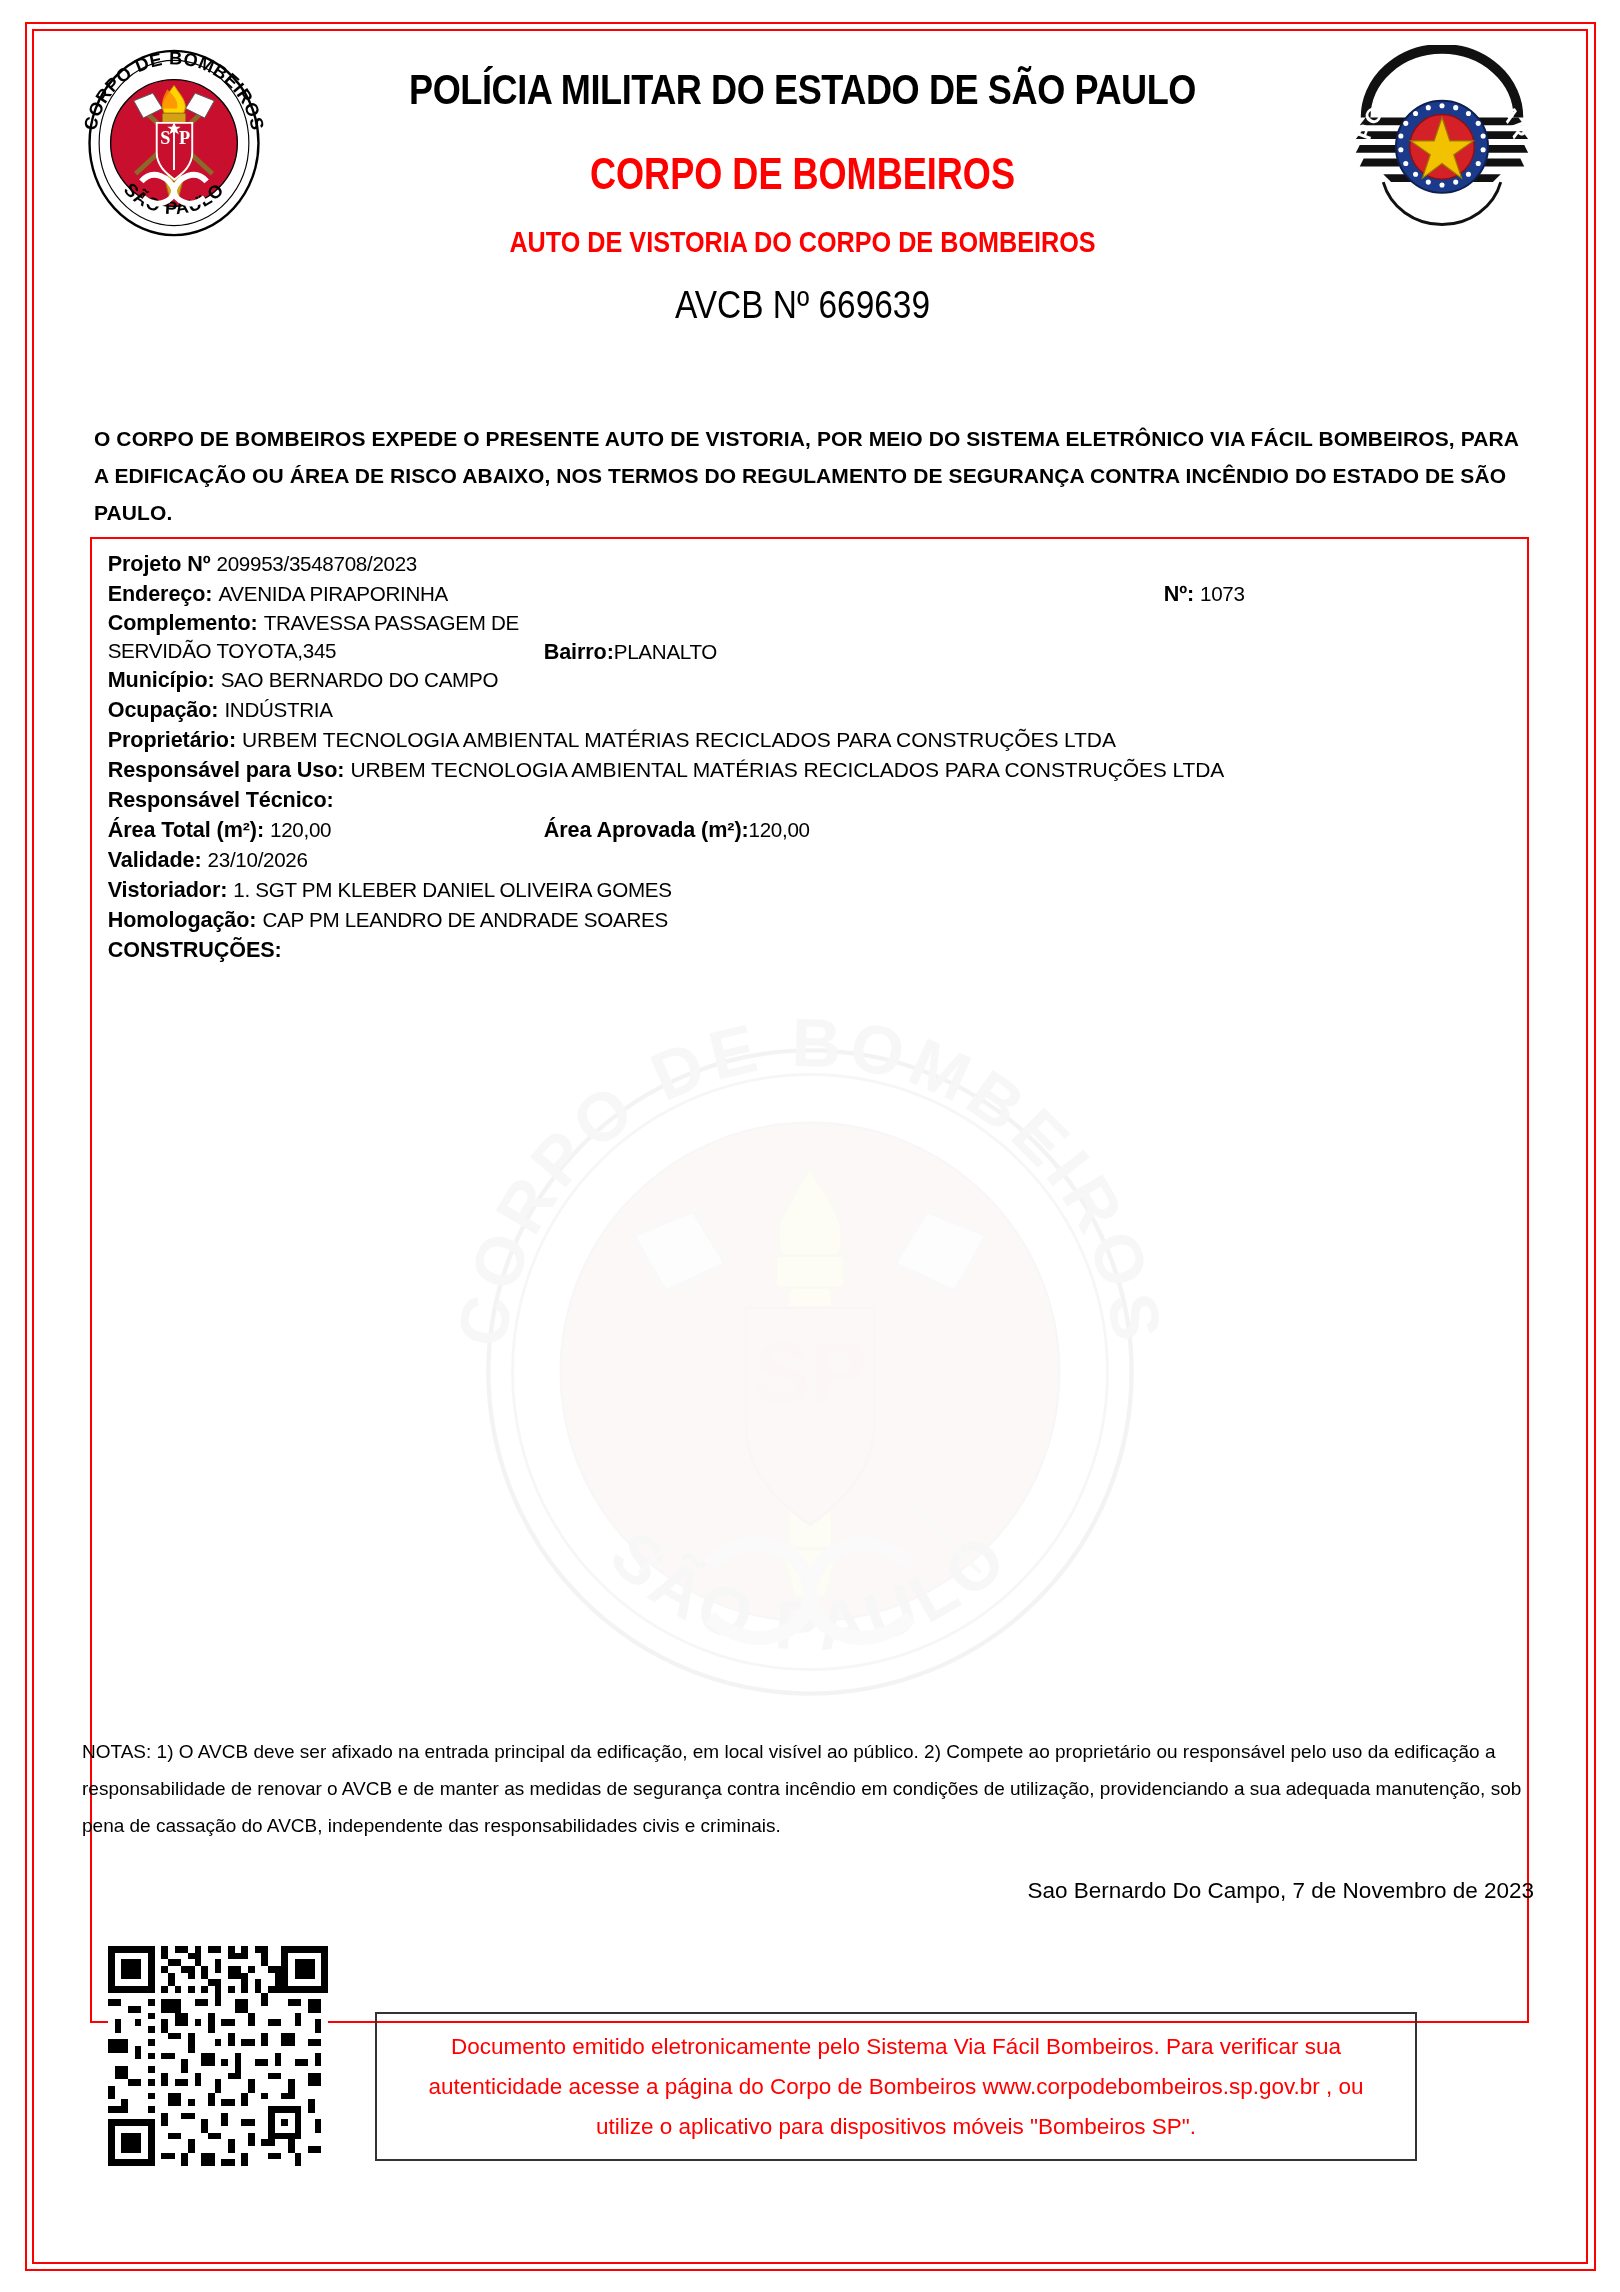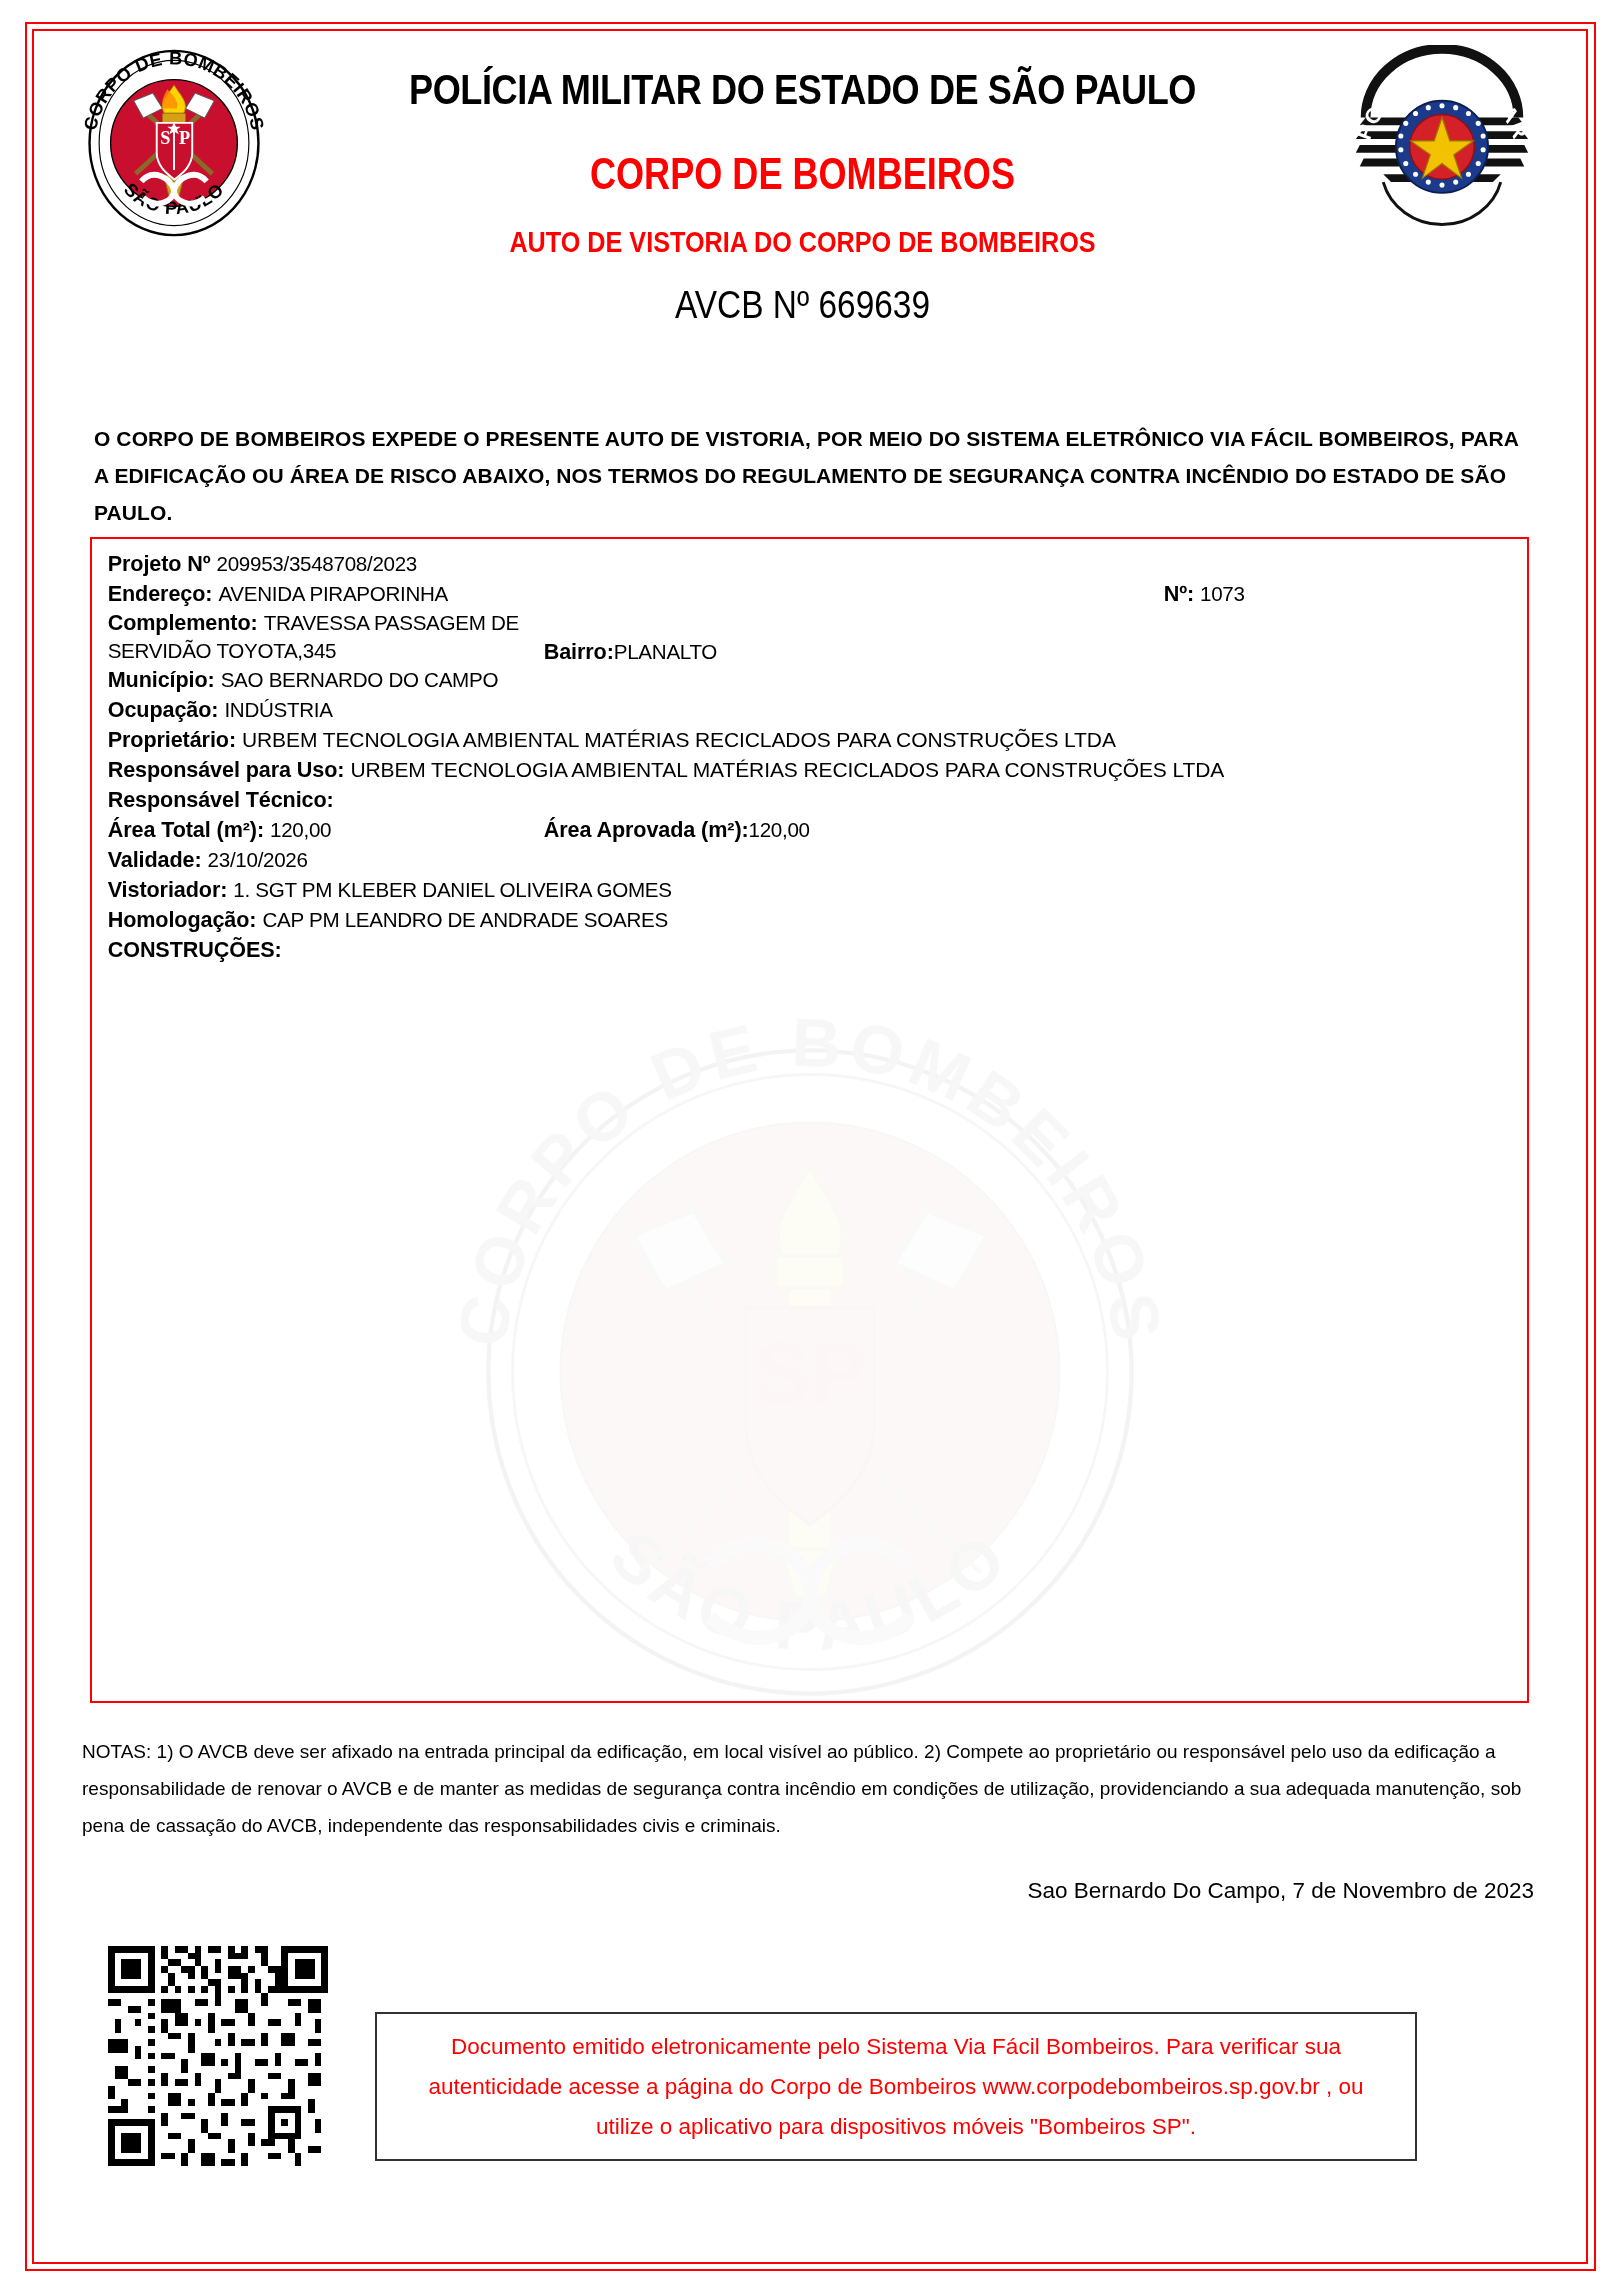--- a/index.html
+++ b/index.html
@@ -140,21 +140,21 @@
     z-index: 2;
     margin-top: 16px;
   }
 
   
   .data-box {
     position: absolute;
     left: 90px;
     top: 537px;
     width: 1439px;
-    height: 1166px;
+    height: 1486px;
     border: 2px solid #FF0000;
     box-sizing: border-box;
     z-index: 2;
   }
   .fields {
     position: absolute;
     left: 15.7px;
     top: 9.8px;
     right: 9.8px;
   }

